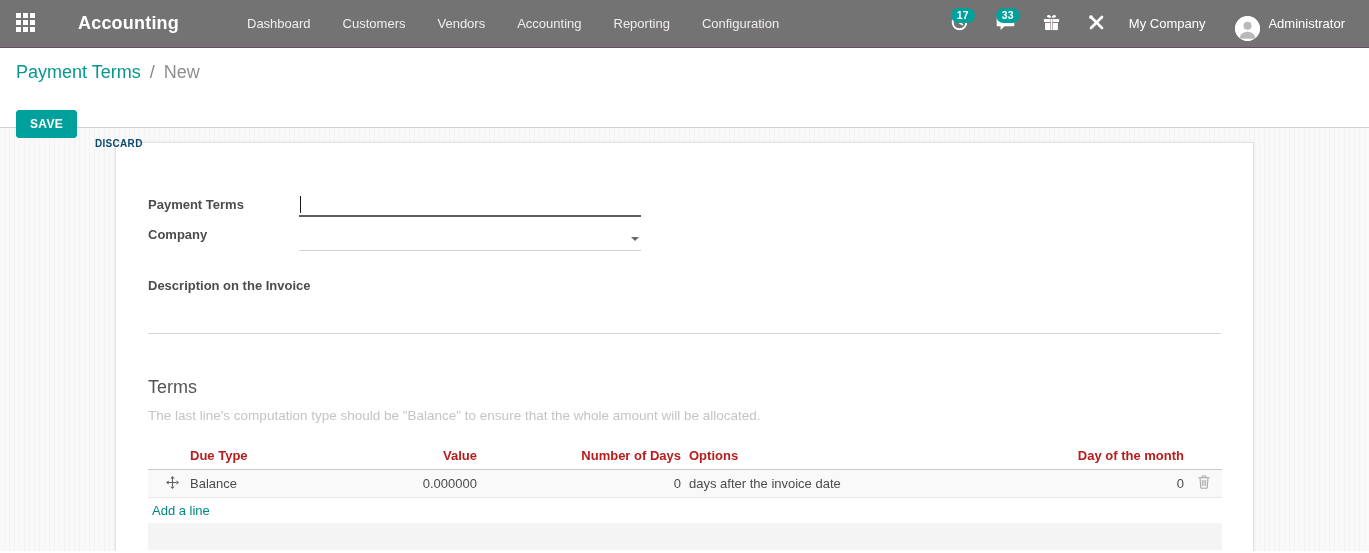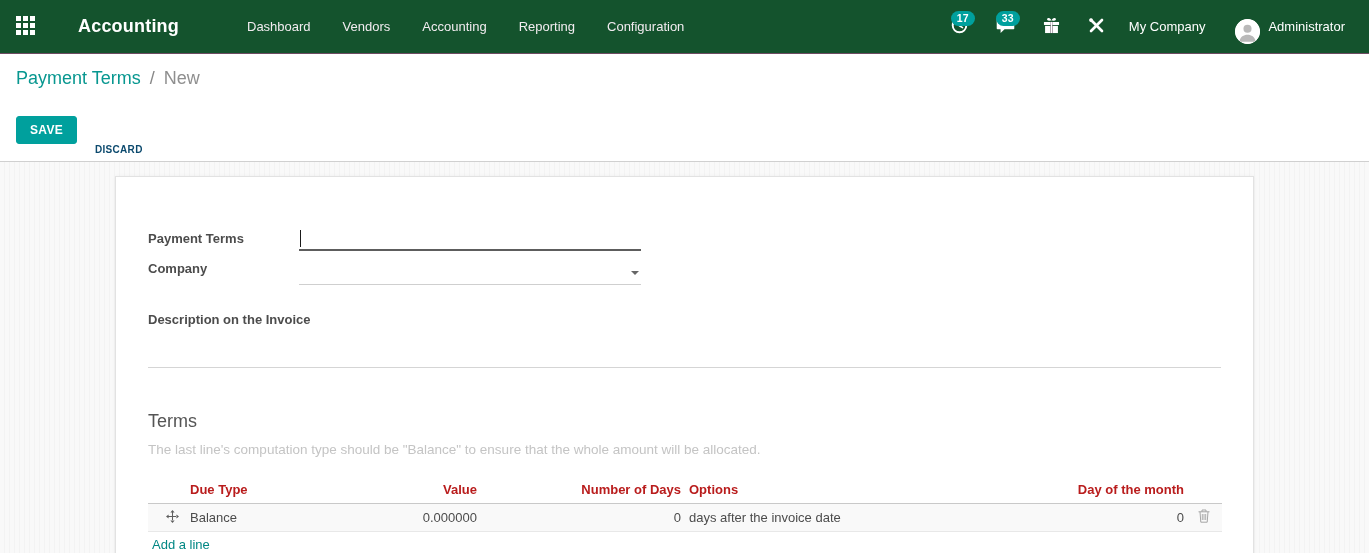--- a/index.html
+++ b/index.html
@@ -1,41 +1,41 @@
 <!DOCTYPE html>
 <html><head>
 <meta charset="utf-8">
 <style>
   * { box-sizing: border-box; margin: 0; padding: 0; }
   html, body { width: 1369px; height: 553px; overflow: hidden; }
   body { font-family: "Liberation Sans", sans-serif; font-size: 13px; color: #4c4c4c; background: #fff; }
 
   
   .navbar {
-    height: 54px; background: #14532d; border-bottom: 1px solid #6d4b62;
+    height: 48px; background: #737373; border-bottom: 1px solid #6d4b62;
     display: flex; align-items: center; color: #fff; padding: 16px 16px;
   }
   .navbar-left { display: flex; align-items: center; }
   .apps-btn { width: 34px; height: 46px; display: flex; align-items: center; justify-content: flex-start; cursor: pointer; }
   .brand { font-size: 18px; font-weight: bold; margin-left: 28px; margin-right: 56px; letter-spacing: 0.2px; }
   .menu { display: flex; align-items: center; gap: 8px; }
   .menu-item { padding: 14px 12px; font-size: 13px; color: #f2ecf0; cursor: pointer; white-space: nowrap; }
   .navbar-right { margin-left: auto; display: flex; align-items: center; gap: 4px; }
   .systray-item { position: relative; padding: 10px 12px; display: flex; align-items: center; cursor: pointer; }
   .badge {
     position: absolute; top: 4px; left: 12px;
     background: #00A09D; color: #fff; font-size: 10.5px; font-weight: bold;
     padding: 1.5px 6px; border-radius: 9px; line-height: 1.2;
   }
   .company-name, .user-name { font-size: 13px; padding: 10px 8px; cursor: pointer; white-space: nowrap; }
   .user-menu { display: flex; align-items: flex-end; cursor: pointer; padding-left: 18px; }
   .avatar { width: 25px; height: 25px; border-radius: 50%; overflow: hidden; background: #fff; flex-shrink: 0; }
 
   
-  .control-panel { background: #fff; border-bottom: 1px solid #d0d0d0; height: 108px; padding: 11px 16px 0 16px; }
+  .control-panel { background: #fff; border-bottom: 1px solid #d0d0d0; height: 80px; padding: 11px 16px 0 16px; }
   .breadcrumb { font-size: 18px; line-height: 26px; }
   .breadcrumb-parent { color: #089790; cursor: pointer; }
   .breadcrumb-sep { color: #888; padding: 0 4px; }
   .breadcrumb-current { color: #8f8f8f; }
   .cp-buttons { margin-top: 7px; display: flex; align-items: center; }
   .btn-save {
     background: #00A09D; color: #fff; border: 1px solid #00A09D; font-weight: bold;
     font-size: 12px; padding: 6px 13px; border-radius: 3px; cursor: pointer; letter-spacing: 0.3px;
     font-family: "Liberation Sans", sans-serif;
   }
@@ -121,20 +121,21 @@
           <rect x="0" y="14" width="5" height="5"></rect>
               <rect x="7" y="14" width="5" height="5"></rect>
               <rect x="14" y="14" width="5" height="5"></rect>
         </g>
           </svg>
       </span>
     </div>
     <div class="brand">Accounting</div>
     <nav class="menu">
       <div class="menu-item">Dashboard</div>
+      <div class="menu-item">Customers</div>
       <div class="menu-item">Vendors</div>
       <div class="menu-item">Accounting</div>
       <div class="menu-item">Reporting</div>
       <div class="menu-item">Configuration</div>
     </nav>
   </div>
 
   <div class="navbar-right">
     <div class="systray-item">
       <span>

